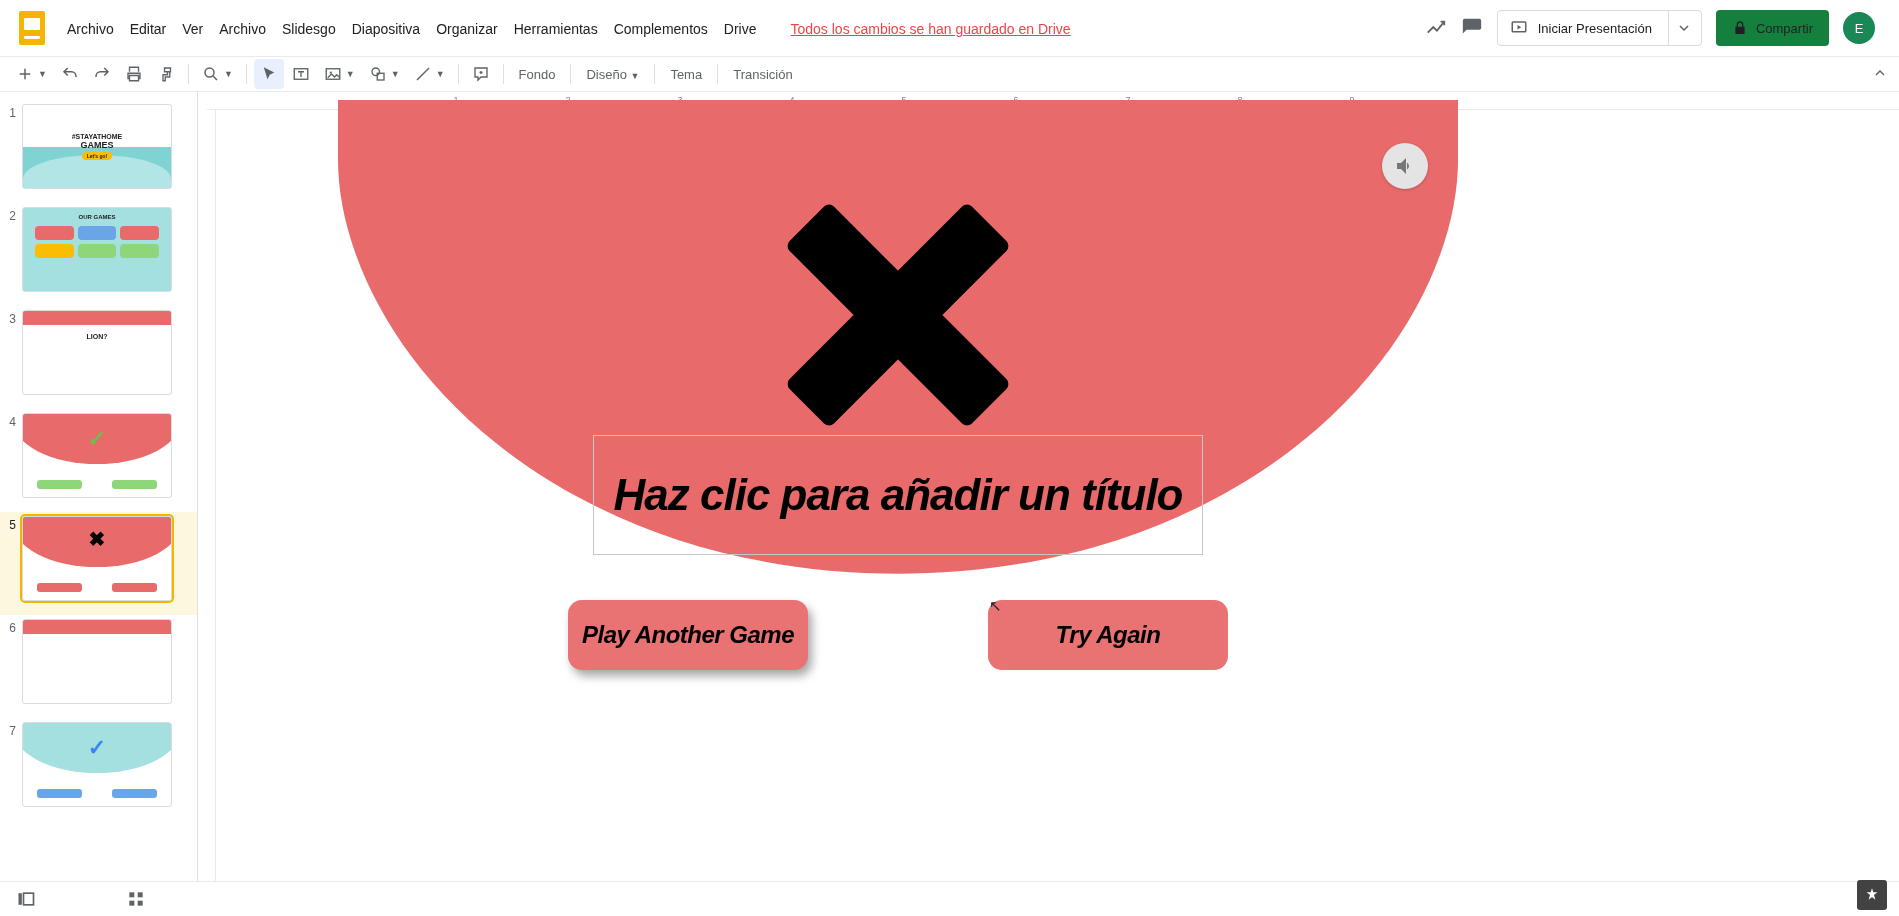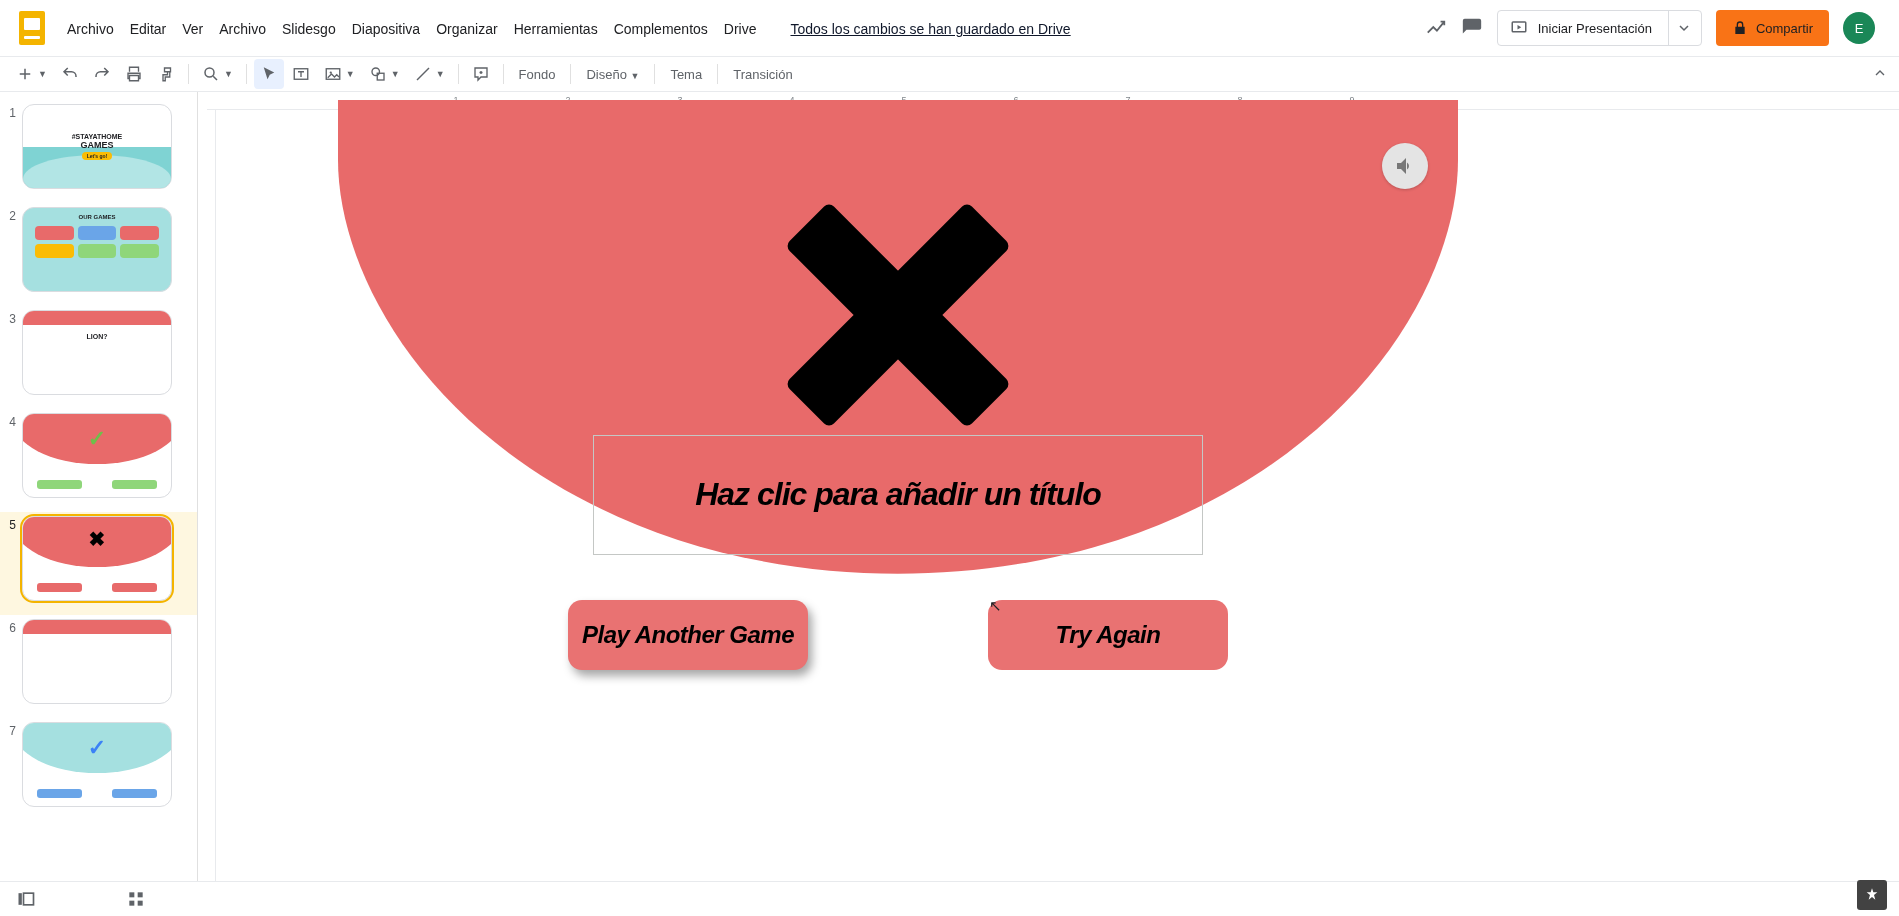--- a/index.html
+++ b/index.html
@@ -10,46 +10,46 @@
   .logo { width: 40px; height: 40px; display: flex; align-items: center; justify-content: center; margin: 0 4px; }
   .logo-box { width: 26px; height: 34px; background: #f4b400; position: relative; border-radius: 2px; }
   .logo-box::after { content:''; position:absolute; top:7px; left:5px; width:16px; height:12px; background:#fff; border-radius:1px;}
   .logo-box::before { content:''; position:absolute; bottom:6px; left:5px; width:16px; height:3px; background:#fff; border-radius:1px;}
   .title-block { flex: 0 0 auto; margin-left: 4px; }
   .doc-title { font-size: 18px; color: #202124; display: inline-block; vertical-align: middle; }
   .title-icons { display: inline-flex; gap: 12px; margin-left: 14px; vertical-align: middle; color:#5f6368; }
   .star-icon, .move-icon { width:18px; height:18px; fill:#5f6368; cursor:pointer;}
   .menubar { display: flex; gap: 2px; margin-top: 2px; font-size: 14px; color: #202124; }
   .menubar span { padding: 4px 7px; border-radius: 4px; cursor: pointer; }
-  .save-status { color:#0f172a; text-decoration: underline; margin-left: 18px; text-align: center;}
+  .save-status { color:#ef4444; text-decoration: underline; margin-left: 18px; text-align: center;}
   .header-right { margin-left: auto; display: flex; align-items: center; gap: 14px; padding-right: 16px;}
   .hr-icon { width: 22px; height: 22px; fill: #5f6368; cursor:pointer;}
   .present-btn { display:flex; align-items:center; border:1px solid #dadce0; border-radius:4px; height:36px; padding:0 12px; gap:10px; cursor:pointer;}
   .present-btn .drop { border-left:1px solid #dadce0; padding-left:10px; margin-left:6px; height:100%; display:flex; align-items:center;}
-  .share-btn { background:#f97316; height:36px; border-radius:4px; display:flex; align-items:center; padding:0 16px; gap:8px; font-weight:500; cursor:pointer;}
+  .share-btn { background:#15803d; height:36px; border-radius:4px; display:flex; align-items:center; padding:0 16px; gap:8px; font-weight:500; cursor:pointer;}
   .avatar { width:32px; height:32px; border-radius:50%; background:#1a8757; color:#fff; display:flex; align-items:center; justify-content:center; font-weight:500;}
 
   
   .toolbar { height: 36px; border-top:1px solid #e8eaed; border-bottom:1px solid #e8eaed; display:flex; align-items:center; padding:0 10px; gap:2px; font-size:13px; color:#5f6368; position:relative;}
   .tb-btn { padding:6px 6px; border-radius:4px; cursor:pointer; display:flex; align-items:center; gap:3px;}
   .tb-sep { width:1px; height:20px; background:#e0e0e0; margin:0 5px;}
   .tb-icon { width:18px; height:18px; fill:#5f6368;}
   .tb-text { padding:6px 8px; cursor:pointer;}
   .tb-pill { background:#e8f0fe; border-radius:4px;}
   .tb-caret { font-size:9px; margin-left:1px;}
   .chev-up { position:absolute; right:11px; top:8px; cursor:pointer;}
 
   
   .main { display:flex; height: calc(100% - 56px - 36px - 35px); }
   .filmstrip { width: 198px; border-right:1px solid #e0e0e0; overflow-y:auto; padding-top:8px; position:relative;}
   .filmstrip::-webkit-scrollbar { width:12px;}
   .filmstrip::-webkit-scrollbar-thumb { background:#dadce0; border-radius:6px;}
   .slide-row { display:flex; align-items:flex-start; padding:4px 8px 14px 4px; }
   .slide-num { width:18px; font-size:12px; color:#5f6368; text-align:right; padding-right:6px; padding-top:2px;}
-  .thumb { width:150px; height:85px; border:1px solid #dadce0; border-radius:12px; background:#fff; position:relative; overflow:hidden;}
+  .thumb { width:150px; height:85px; border:1px solid #dadce0; border-radius:3px; background:#fff; position:relative; overflow:hidden;}
   .slide-row.selected .thumb { outline:2px solid #f4b400; outline-offset:0px;}
   .slide-row.selected { background:#fef7e0; }
   .slide-row.selected .slide-num { color:#202124; font-weight:500;}
 
   
   .t1 { background: linear-gradient(#fff 50%, #7fd3d3 50%);}
   .t1 .center{position:absolute;inset:0;display:flex;flex-direction:column;align-items:center;justify-content:center;font-size:7px;font-weight:700;}
   .t1 .beach{position:absolute;bottom:0;left:0;right:0;height:40%;background:#b2e5e5;border-radius:70% 70% 0 0/100% 100% 0 0;}
   .t1 .btn{background:#fbbc04;font-size:5px;padding:1px 5px;border-radius:6px;margin-top:2px;}
   .t2 { background:#a5e0e0;}
@@ -73,21 +73,21 @@
   .canvas-wrap { flex:1; position:relative; background:#fff; overflow:hidden;}
   .ruler-h { position:absolute; top:0; left:9px; right:0; height:18px; background:#fff; border-bottom:1px solid #e8eaed; font-size:9px; color:#80868b;}
   .ruler-h .num{position:absolute;top:3px;transform:translateX(-50%);}
   .ruler-v { position:absolute; top:18px; left:0; width:18px; bottom:0; background:#fff; border-right:1px solid #e8eaed;}
   .slide-canvas { position:absolute; top:18px; left:140px; width:1120px; height:760px; background:#fff;}
 
   .blob-shape { position:absolute; top:-10px; left:0; right:0; height:560px;}
   .bolt{position:absolute;top:0;width:18px;height:14px;background:#e86a6a;}
   .bolt.left{left:0;} .bolt.right{right:0;}
   .x-mark { position:absolute; top:90px; left:50%; transform:translateX(-50%); }
-  .title-box { position:absolute; top:325px; left:255px; width:610px; height:120px; border:1px solid #c4c7c5; display:flex; align-items:center; justify-content:center; text-align:center; font-family: 'Arial Black', Arial, sans-serif; font-weight:900; font-size:32px; line-height:1.1; color:#000; font-style:italic; letter-spacing:-1px;}
+  .title-box { position:absolute; top:325px; left:255px; width:610px; height:120px; border:1px solid #c4c7c5; display:flex; align-items:center; justify-content:center; text-align:center; font-family: 'Arial Black', Arial, sans-serif; font-weight:900; font-size:44px; line-height:1.1; color:#000; font-style:italic; letter-spacing:-1px;}
   .game-btn { position:absolute; width:240px; height:70px; border-radius:14px; background:#e97272; display:flex; align-items:center; justify-content:center; font-family:'Arial Black',Arial,sans-serif; font-weight:900; font-size:24px; font-style:italic; color:#000; letter-spacing:-0.5px;}
   .game-btn.left{ top:490px; left:230px; box-shadow:4px 6px 10px rgba(0,0,0,0.35);}
   .game-btn.right{ top:490px; left:650px;}
   .speaker-circle{ position:absolute; top:33px; right:30px; width:46px; height:46px; border-radius:50%; background:#e4e4e4; display:flex; align-items:center; justify-content:center; box-shadow:0 1px 3px rgba(0,0,0,0.2);}
 
   .cursor-ptr { position:absolute; top:487px; left:651px; font-size:15px; pointer-events:none;}
 
   
   .bottom { position:absolute; bottom:0; left:0; right:0; height:35px; border-top:1px solid #e8eaed; display:flex; align-items:center; padding:0 16px;}
   .bb-icon{ width:20px; height:20px; fill:#5f6368; cursor:pointer;}

